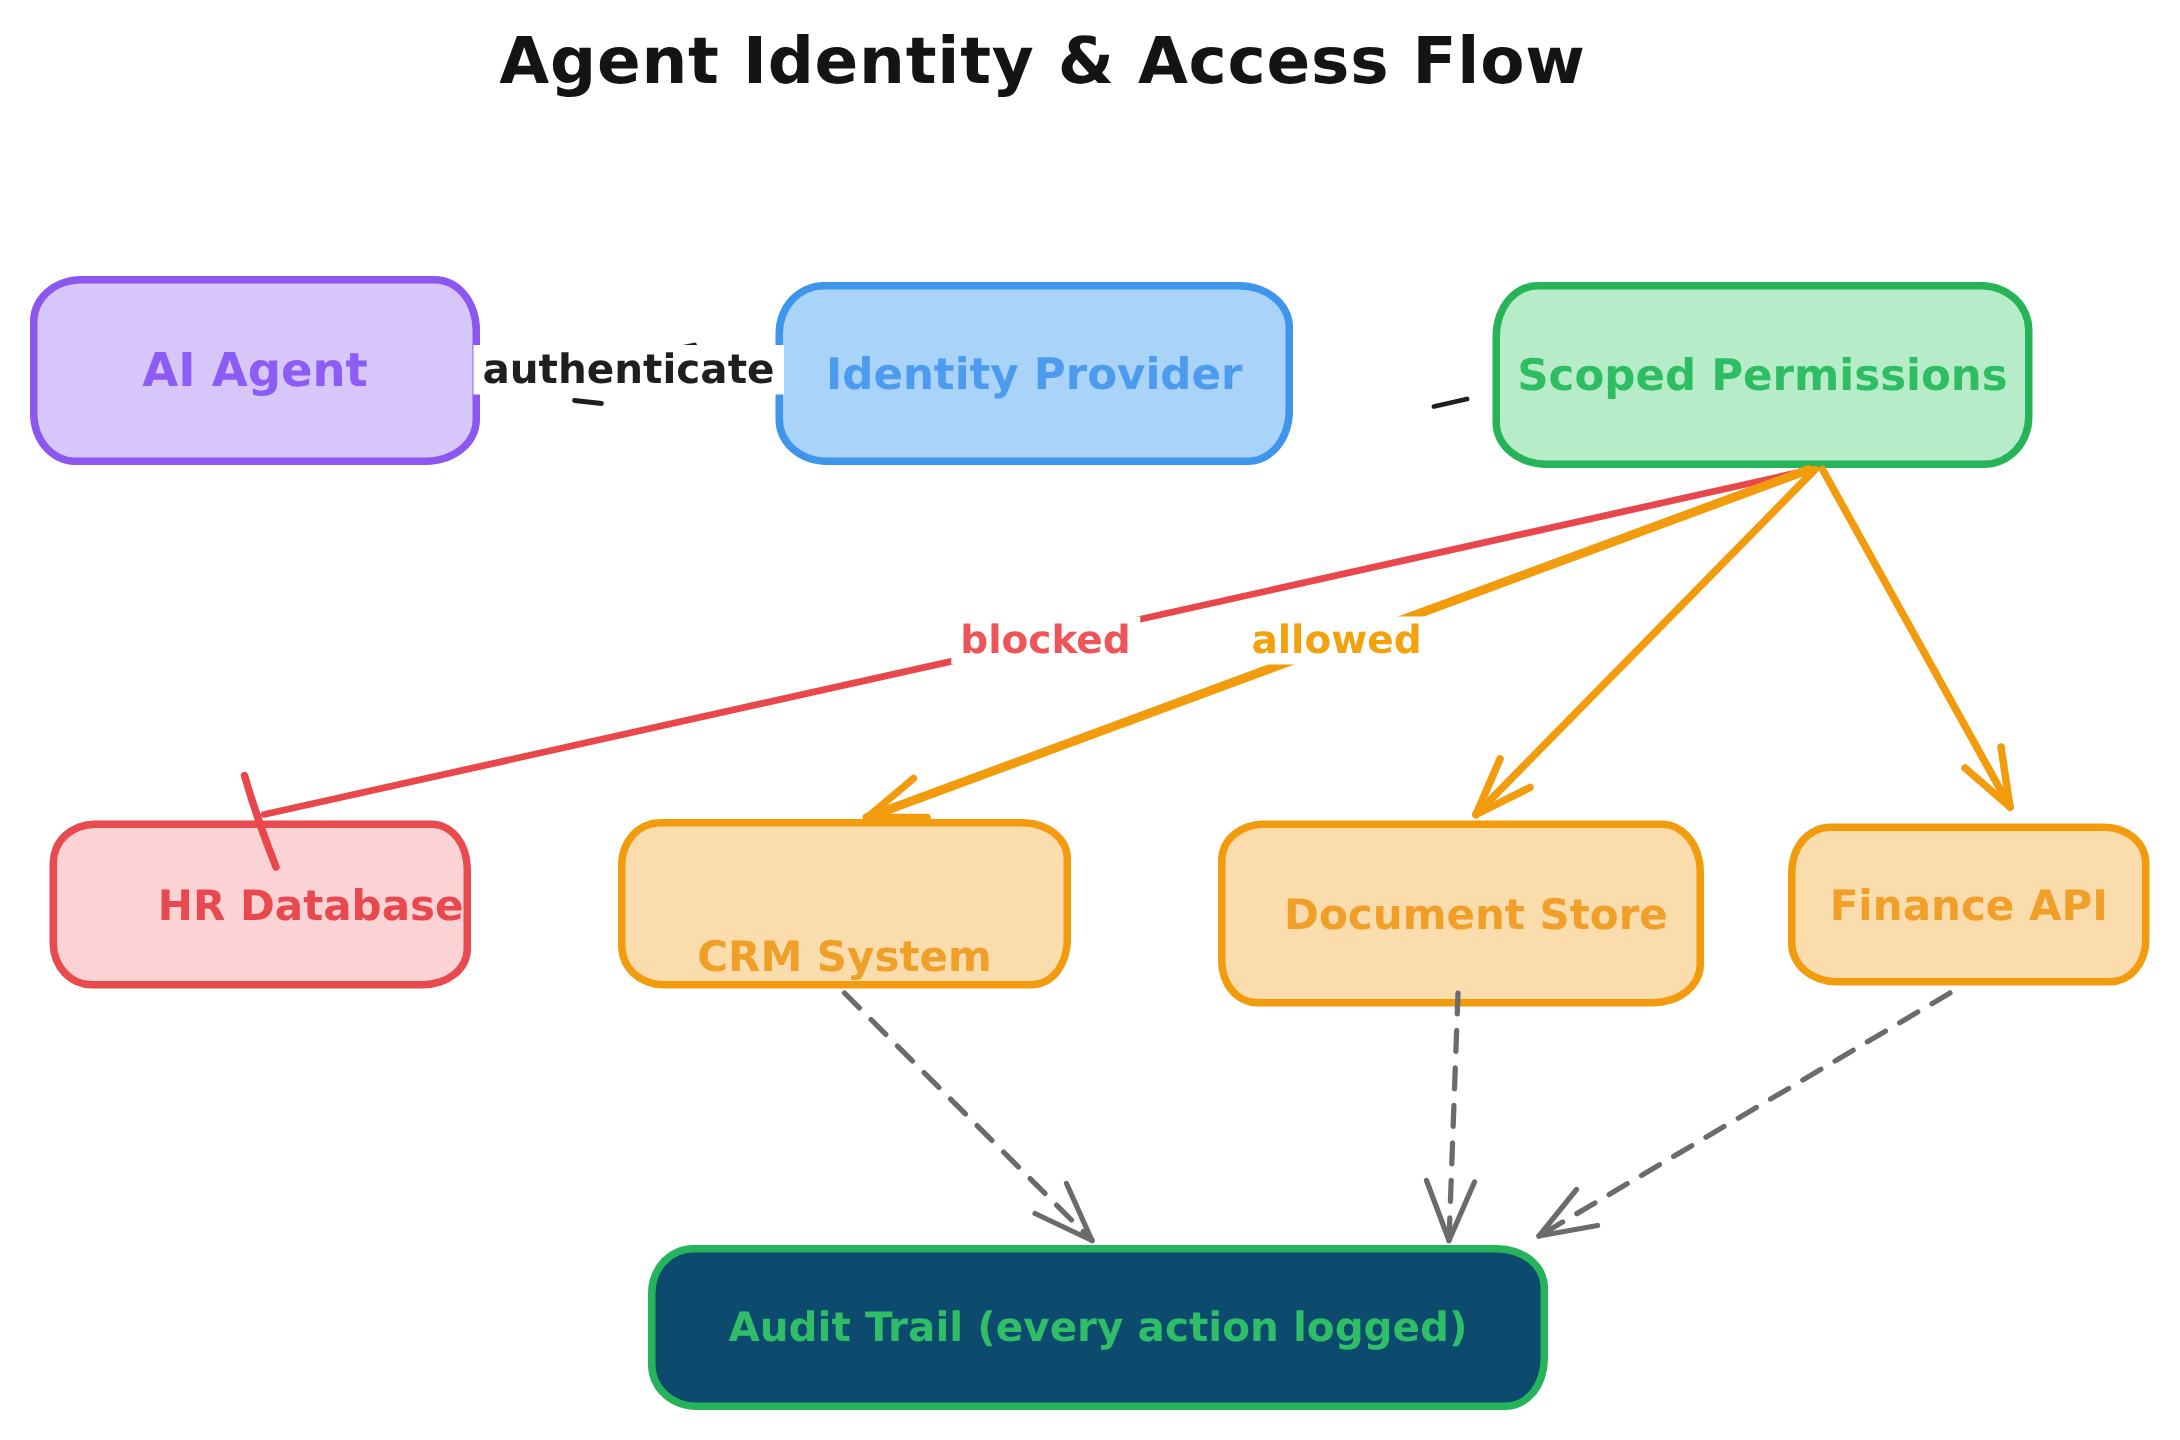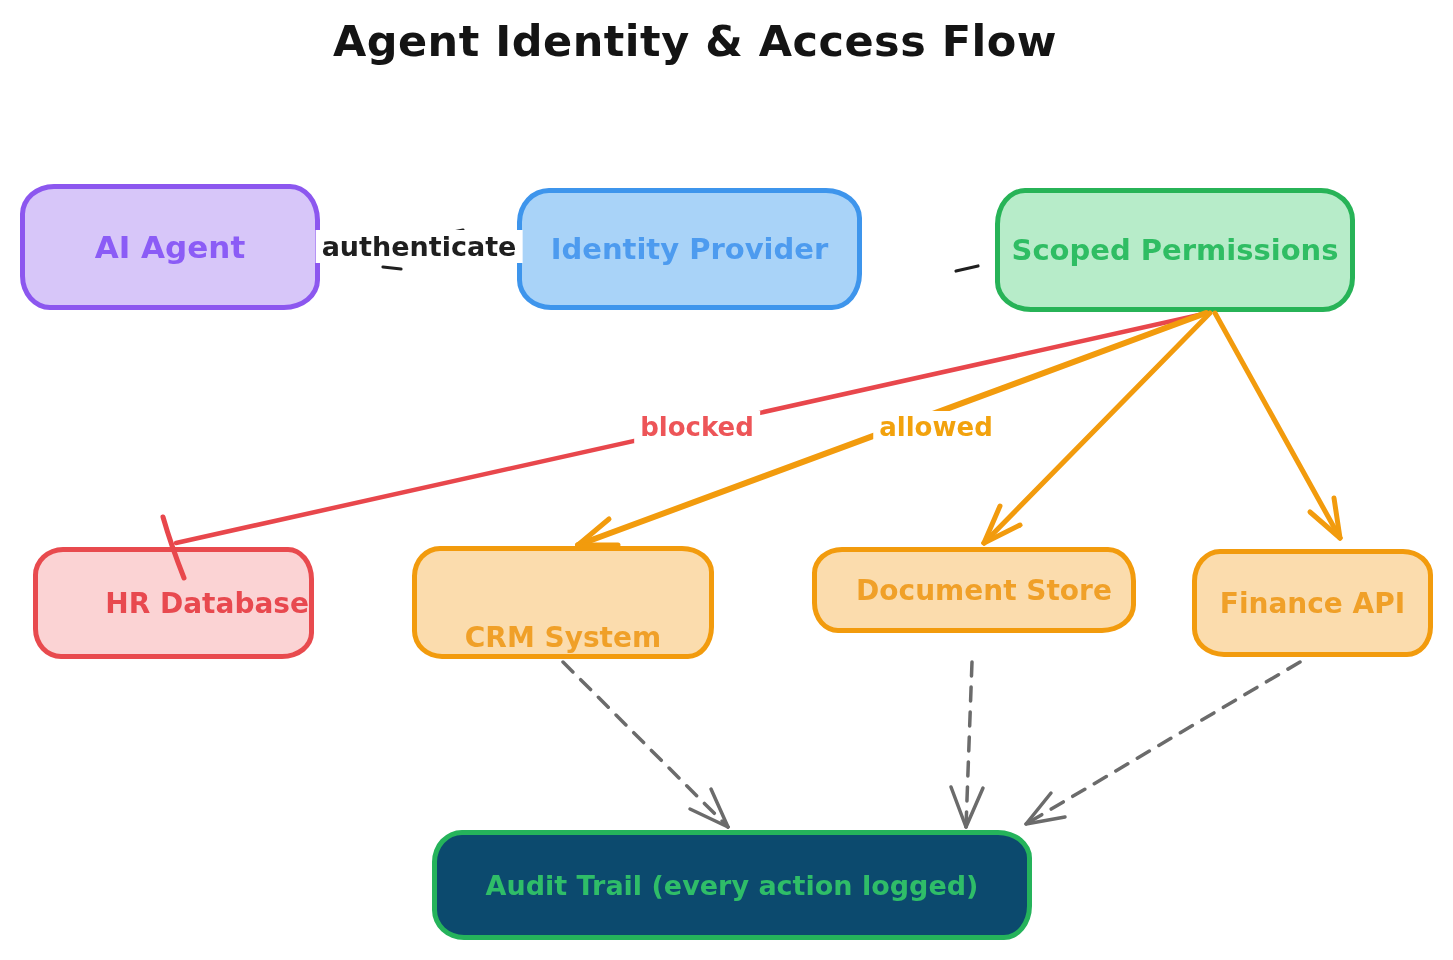--- a/index.html
+++ b/index.html
@@ -23,21 +23,21 @@
         border-radius:34px 30px 36px 30px / 30px 36px 30px 34px;color:#8b5cf6;font-size:31px;}
   .n-idp{left:517px;top:188px;width:345px;height:122px;background:#a9d3f8;border:5px solid #3e95ec;
         border-radius:32px 36px 30px 34px / 34px 30px 36px 30px;color:#4d9bef;font-size:29px;}
   .n-scope{left:995px;top:188px;width:360px;height:124px;background:#b7ecc9;border:5px solid #27b357;
         border-radius:30px 34px 32px 36px / 36px 32px 34px 30px;color:#2fbd63;font-size:29px;}
   
   .n-hr{left:33px;top:547px;width:281px;height:112px;background:#fbd3d4;border:5px solid #e84a4e;
         border-radius:30px 26px 32px 28px / 28px 32px 26px 30px;color:#e8494f;font-size:28px;justify-content:flex-end;}
   .n-crm{left:412px;top:546px;width:302px;height:113px;background:#fbdcad;border:5px solid #f29b0d;
         border-radius:28px 32px 26px 30px / 30px 26px 32px 28px;color:#f0a028;font-size:28px;align-items:flex-end;}
-  .n-doc{left:812px;top:547px;width:324px;height:86px;background:#fbdcad;border:5px solid #f29b0d;
+  .n-doc{left:812px;top:547px;width:324px;height:124px;background:#fbdcad;border:5px solid #f29b0d;
         border-radius:30px 28px 34px 26px / 26px 34px 28px 30px;color:#f0a028;font-size:28px;padding-left:20px;}
   .n-fin{left:1192px;top:549px;width:241px;height:108px;background:#fbdcad;border:5px solid #f29b0d;
         border-radius:28px 30px 26px 32px / 32px 26px 30px 28px;color:#f0a028;font-size:28px;}
   
   .n-audit{left:432px;top:830px;width:600px;height:110px;background:#0c4a6e;border:5px solid #25b35b;
         border-radius:30px 34px 28px 32px / 32px 28px 34px 30px;color:#2fbd68;font-size:27px;}
 
   .edge-label{
     position:absolute;font-weight:700;text-align:right;background:#ffffff;
     padding:1px 6px;white-space:nowrap;transform:translateX(-50%);
@@ -129,15 +129,15 @@
     </g>
     <g stroke="#6b6b6b" stroke-width="3.5" stroke-linecap="round" fill="none">
       <path d="M1300 662 L1026 824" stroke-dasharray="14 11"></path>
       <path d="M1026 824 L1065 817"></path>
       <path d="M1026 824 L1051 793"></path>
     </g>
   </svg>
 
   <div class="edge-label lbl-black" style="left:419px;top:230px;">authenticate</div>
   <div class="edge-label lbl-red" style="left:697px;top:411px;">blocked</div>
-  <div class="edge-label lbl-orange" style="left:891px;top:411px;margin-left:45px;">allowed</div>
+  <div class="edge-label lbl-orange" style="left:891px;top:411px;">allowed</div>
 
 </div>
 
 </body></html>

